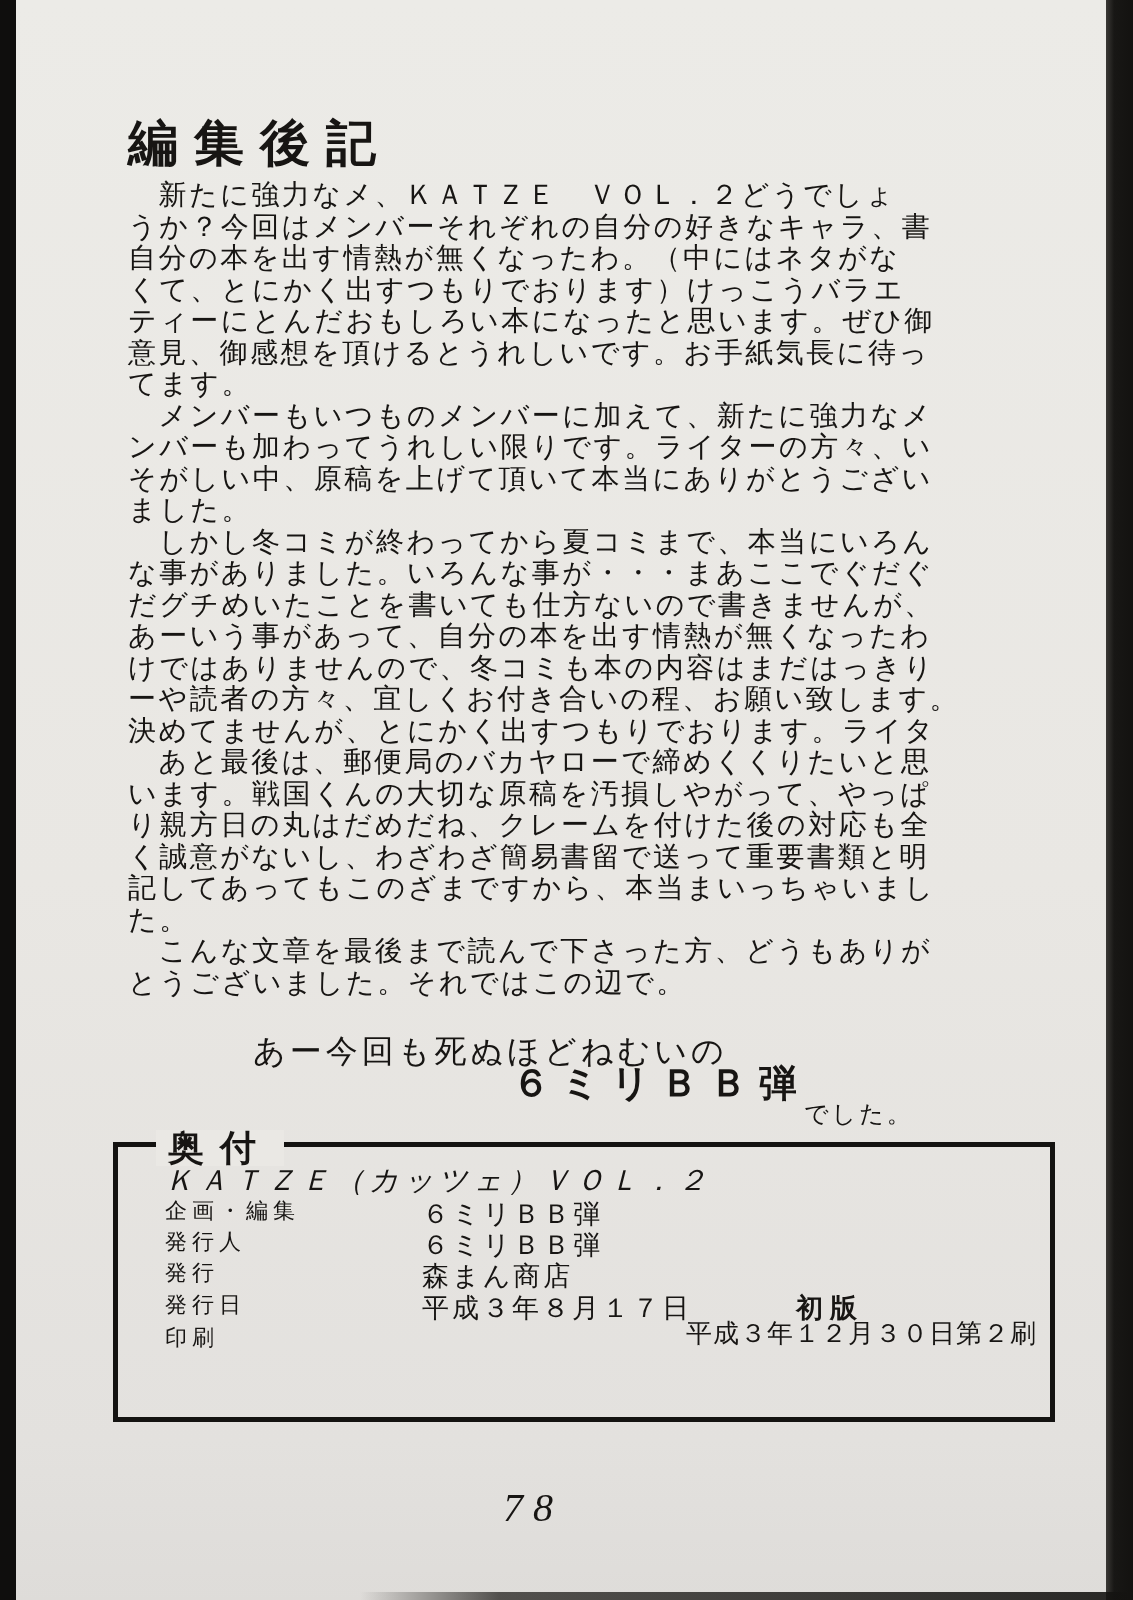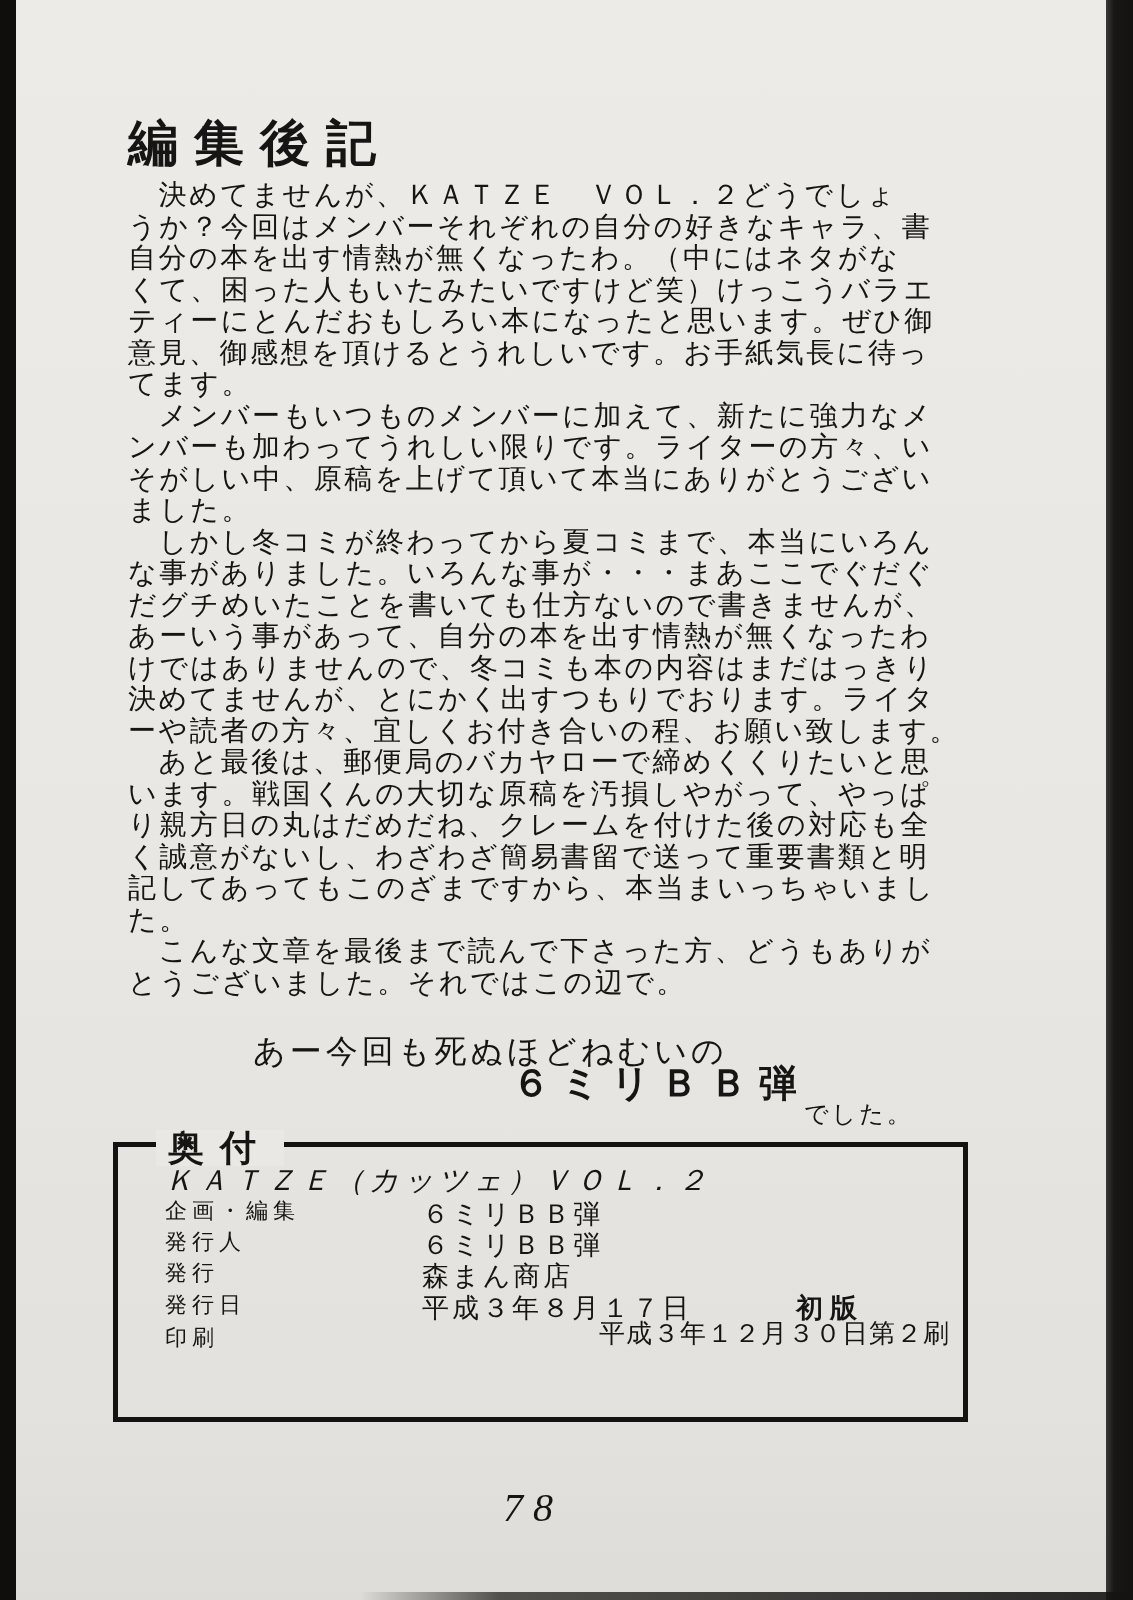--- a/index.html
+++ b/index.html
@@ -31,21 +31,21 @@
     font-weight:500;
   }
   .body-line{white-space:nowrap;}
   
   .sig{position:absolute;white-space:nowrap;}
   .sig1{left:253px;top:1030px;font-size:32px;letter-spacing:4px;}
   .sig2{left:512px;top:1058px;font-size:38px;font-weight:bold;letter-spacing:11px;}
   .sig3{left:804px;top:1098px;font-size:24px;letter-spacing:3px;}
   
   .colophon{
-    position:absolute;left:113px;top:1142px;width:855px;height:280px;
+    position:absolute;left:113px;top:1142px;width:942px;height:280px;
     border:5px solid #141311;box-sizing:border-box;
     font-family:"Liberation Sans","DejaVu Sans",sans-serif;
   }
   .legend{
     position:absolute;left:38px;top:-17px;
     background:#eae8e4;padding:0 12px;
     font-size:36px;font-weight:bold;letter-spacing:16px;line-height:1;
     white-space:nowrap;
   }
   .crow{position:absolute;left:0;width:100%;white-space:nowrap;}
@@ -74,42 +74,42 @@
 <div class="page">
 
   <div class="edge-left"></div>
   <div class="edge-right"></div>
   <div class="edge-bottom"></div>
 
   <h1 class="title">編集後記</h1>
 
   <div class="body-text" id="body-text">
       <div>
-        <div class="body-line">　決めてませんが、ＫＡＴＺＥ　ＶＯＬ．２どうでしょ</div>
+        <div class="body-line">　新たに強力なメ、ＫＡＴＺＥ　ＶＯＬ．２どうでしょ</div>
         <div class="body-line">うか？今回はメンバーそれぞれの自分の好きなキャラ、書</div>
         <div class="body-line">自分の本を出す情熱が無くなったわ。（中にはネタがな</div>
-        <div class="body-line">くて、困った人もいたみたいですけど笑）けっこうバラエ</div>
+        <div class="body-line">くて、とにかく出すつもりでおります）けっこうバラエ</div>
         <div class="body-line">ティーにとんだおもしろい本になったと思います。ぜひ御</div>
         <div class="body-line">意見、御感想を頂けるとうれしいです。お手紙気長に待っ</div>
         <div class="body-line">てます。</div>
       </div>
       <div>
         <div class="body-line">　メンバーもいつものメンバーに加えて、新たに強力なメ</div>
         <div class="body-line">ンバーも加わってうれしい限りです。ライターの方々、い</div>
         <div class="body-line">そがしい中、原稿を上げて頂いて本当にありがとうござい</div>
         <div class="body-line">ました。</div>
       </div>
       <div>
         <div class="body-line">　しかし冬コミが終わってから夏コミまで、本当にいろん</div>
         <div class="body-line">な事がありました。いろんな事が・・・まあここでぐだぐ</div>
         <div class="body-line">だグチめいたことを書いても仕方ないので書きませんが、</div>
         <div class="body-line">あーいう事があって、自分の本を出す情熱が無くなったわ</div>
         <div class="body-line">けではありませんので、冬コミも本の内容はまだはっきり</div>
+        <div class="body-line">ーや読者の方々、宜しくお付き合いの程、お願い致します。</div>
         <div class="body-line">決めてませんが、とにかく出すつもりでおります。ライタ</div>
-        <div class="body-line">ーや読者の方々、宜しくお付き合いの程、お願い致します。</div>
       </div>
       <div>
         <div class="body-line">　あと最後は、郵便局のバカヤローで締めくくりたいと思</div>
         <div class="body-line">います。戦国くんの大切な原稿を汚損しやがって、やっぱ</div>
         <div class="body-line">り親方日の丸はだめだね、クレームを付けた後の対応も全</div>
         <div class="body-line">く誠意がないし、わざわざ簡易書留で送って重要書類と明</div>
         <div class="body-line">記してあってもこのざまですから、本当まいっちゃいまし</div>
         <div class="body-line">た。</div>
       </div>
       <div>

